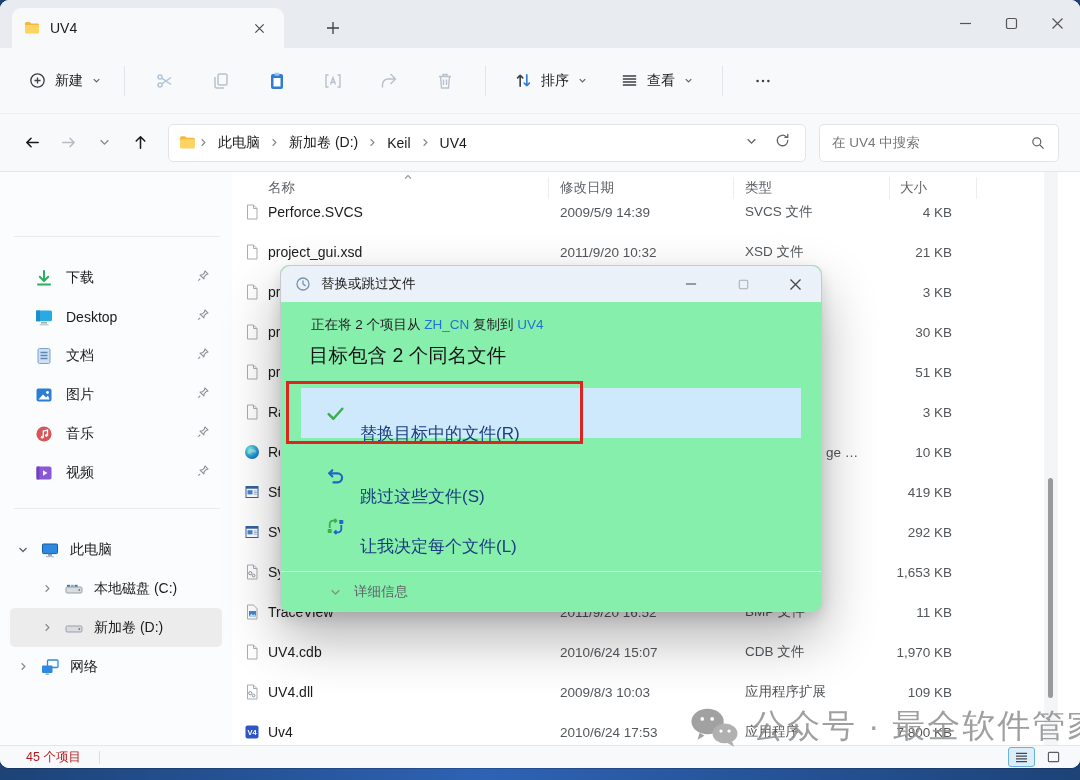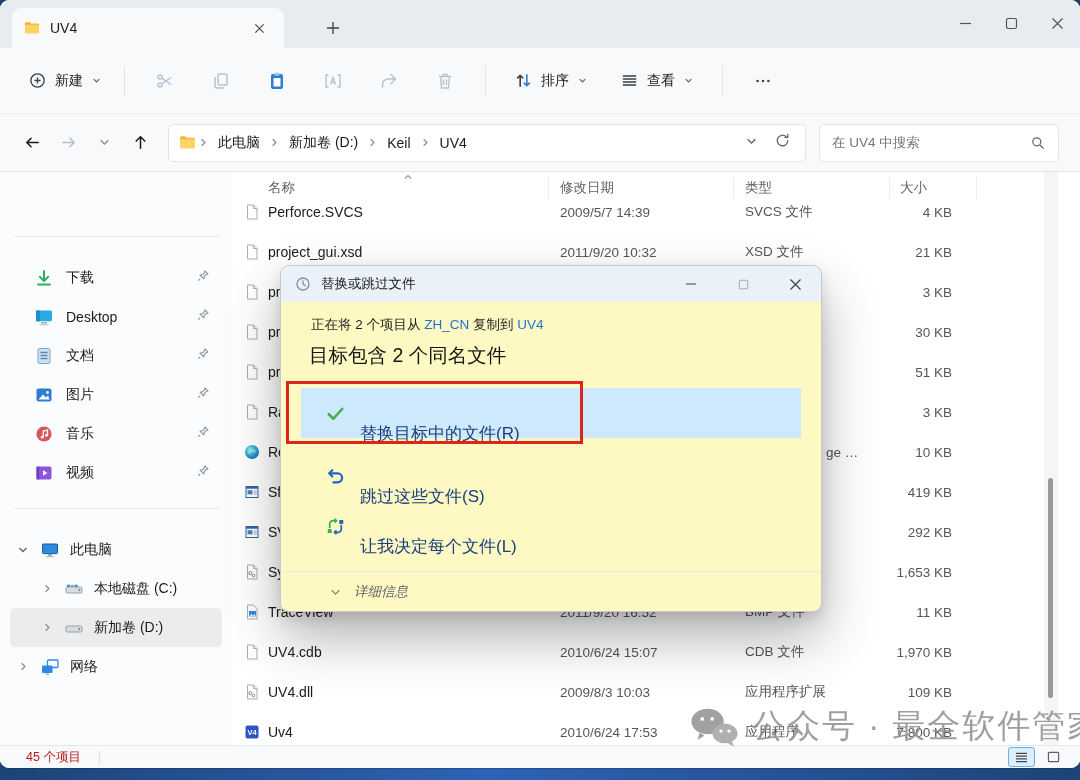--- a/index.html
+++ b/index.html
@@ -84,21 +84,21 @@
   .statusbar { position:absolute; bottom:0; left:0; right:0; height:23px; background:#f7f9fb;
                border-top:1px solid #e4e7ea; display:flex; align-items:center; padding-left:26px; }
   .status-count { font-size:12.5px; color:#b91c1c; }
   .status-sep { margin-left:18px; width:1px; height:13px; background:#dcdfe2; }
   .status-right { margin-left:auto; margin-right:14px; display:flex; gap:6px; align-items:center; }
   .viewbtn1 { width:27px; height:20px; border:1px solid #69b0e3; background:#ddeefb; border-radius:3px;
               display:flex; align-items:center; justify-content:center; }
   .viewbtn2 { width:25px; height:20px; display:flex; align-items:center; justify-content:center; }
 
   
-  .dialog { position:absolute; left:280px; top:265px; width:542px; height:347px; background:#fef9c3;
+  .dialog { position:absolute; left:280px; top:265px; width:542px; height:347px; background:#86efac;
             border:1px solid #c6cacf; border-radius:9px; z-index:40;
             box-shadow:0 26px 55px rgba(0,0,0,.30), 0 6px 14px rgba(0,0,0,.12); }
   .d-titlebar { position:absolute; top:0; left:0; right:0; height:36px; background:#ebf1f8;
                 border-radius:9px 9px 0 0; display:flex; align-items:center; padding-left:14px; gap:10px; }
   .d-title { font-size:13.5px; color:#1a1a1a; }
   .d-controls { margin-left:auto; display:flex; height:36px; }
   .dbtn { width:52px; height:36px; display:flex; align-items:center; justify-content:center; }
   .d-msg { position:absolute; left:30px; top:50px; font-size:13.5px; color:#1f1f1f; }
   .d-msg .dlink { color:#2173d3; }
   .d-sub { position:absolute; left:28px; top:76px; font-size:19.5px; color:#151515; }
@@ -106,21 +106,21 @@
   .opt { position:absolute; left:20px; width:500px; display:flex; align-items:center; gap:14px; padding-left:24px; }
   .opt-label { font-size:17px; color:#1a3e7e;margin-top:40px; }
   .opt.hl { background:#cde9fb; }
   .opt:nth-child(1) { top:122px; height:50px; }
   .opt:nth-child(2) { top:188px; height:44px; }
   .opt:nth-child(3) { top:238px; height:44px; }
   .red-box { position:absolute; left:5px; top:115px; width:297px; height:63px;
              border:3px solid #de241e; z-index:5; }
   .d-sep { position:absolute; left:0; right:0; top:305px; height:1px; background:#e8e8e8; }
   .d-details { position:absolute; left:48px; top:305px; height:42px; display:flex; align-items:center; gap:12px; }
-  .d-details span { font-size:13.5px; color:#5f6368;font-style:italic; }
+  .d-details span { font-size:13.5px; color:#5f6368; }
 
   
   .watermark { position:absolute; left:688px; top:704px; display:flex; align-items:center; gap:12px;
                z-index:60; opacity:.85; }
   .wm-text { font-size:33px; color:#8f8f8f; letter-spacing:2px; white-space:nowrap; }
 </style>
 </head>
 <body>
 
 <div class="window">
@@ -504,21 +504,21 @@
           <div class="row">
       <div class="cell-name">
               <span class="icon">
                 <svg width="16" height="16" viewBox="0 0 16 16">
                   <path d="M3.5 1h6L13 4.5V15H3.5z" fill="#fff" stroke="#a7adb3"></path>
                   <path d="M9.5 1v3.5H13" fill="none" stroke="#a7adb3"></path>
                 </svg>
               </span>
               <span class="fname">Perforce.SVCS</span>
             </div>
-      <div class="cell-date">2009/5/7 14:39</div>
+      <div class="cell-date">2009/5/9 14:39</div>
       <div class="cell-type">SVCS 文件</div>
       <div class="cell-size">4 KB</div>
     </div>
           <div class="row">
       <div class="cell-name">
               <span class="icon">
                 <svg width="16" height="16" viewBox="0 0 16 16">
                   <path d="M3.5 1h6L13 4.5V15H3.5z" fill="#fff" stroke="#a7adb3"></path>
                   <path d="M9.5 1v3.5H13" fill="none" stroke="#a7adb3"></path>
                 </svg>

